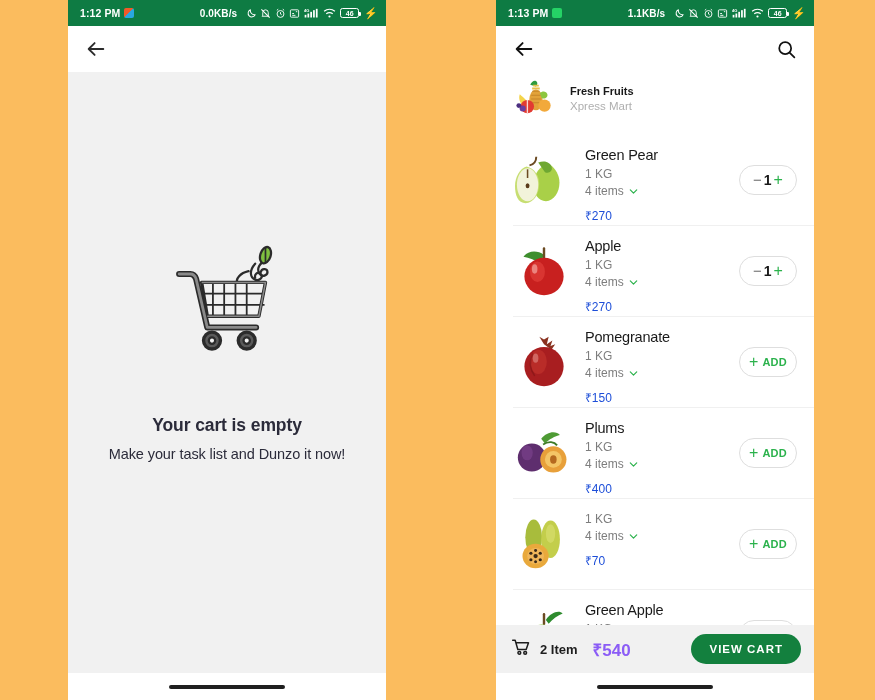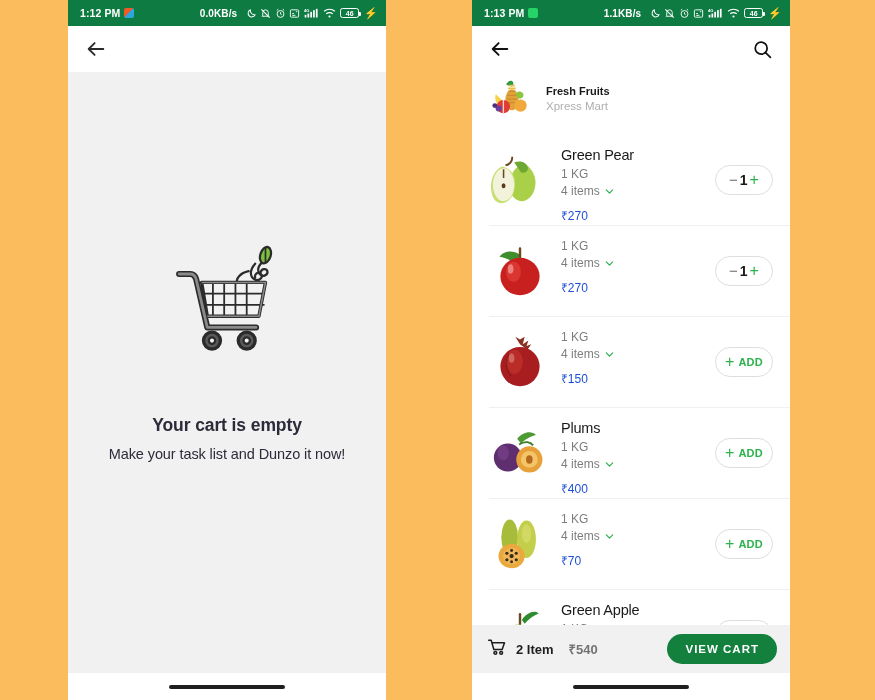--- a/index.html
+++ b/index.html
@@ -14,21 +14,21 @@
     position: absolute;
     top: 0;
     width: 318px;
     height: 700px;
     background: #ffffff;
     display: flex;
     flex-direction: column;
     overflow: hidden;
   }
   #phone-left  { left: 68px; }
-  #phone-right { left: 472px; }
+  #phone-right { left: 496px; }
 
   
   .statusbar {
     height: 26px;
     background: #0E7B43;
     color: #ffffff;
     display: flex;
     align-items: center;
     font-size: 10.5px;
     font-weight: bold;
@@ -191,21 +191,21 @@
   .cartbar {
     height: 48px;
     background: #F1F1F1;
     display: flex;
     align-items: center;
     padding: 0 13px 0 15px;
     flex: 0 0 auto;
     gap: 9px;
   }
   .cb-count { font-size: 13px; color: #1E1E1E; font-weight: bold; }
-  .cb-total { font-size: 13px; color: #737373; font-weight: bold; margin-left: 6px; }
+  .cb-total { font-size: 17px; color: #8b5cf6; font-weight: bold; margin-left: 6px; }
   .cb-spacer { flex: 1 1 auto; }
   .btn-viewcart {
     background: #13803E;
     color: #fff;
     font-size: 11.5px;
     font-weight: bold;
     letter-spacing: 1px;
     border-radius: 17px;
     padding: 9px 18px;
     cursor: pointer;
@@ -456,20 +456,21 @@
       <div class="pimg">
         <svg width="56" height="60" viewBox="0 0 60 62">
           <path d="M30 16c-8-6-18-4-22 2 6 1 13 4 18 7" fill="#3E8E2E"></path>
           <path d="M30 20V9" stroke="#6B4A22" stroke-width="2.6" stroke-linecap="round"></path>
           <ellipse cx="30" cy="39" rx="21" ry="20" fill="#C8201F"></ellipse>
           <ellipse cx="23" cy="34" rx="8" ry="11" fill="#E8473F" opacity=".55"></ellipse>
           <ellipse cx="20" cy="31" rx="3" ry="5" fill="#F6B9B2" opacity=".6"></ellipse>
         </svg>
       </div>
       <div class="pinfo">
+        <div class="pname">Apple</div>
         <div class="pqty">1 KG</div>
         <div class="pvar">
           <span>4 items</span>
           <svg width="11" height="11" viewBox="0 0 24 24">
               <path d="M5 8.5 12 15.5 19 8.5" fill="none" stroke="#2BB24C" stroke-width="2.6" stroke-linecap="round" stroke-linejoin="round"></path>
             </svg>
         </div>
         <div class="pprice">₹270</div>
       </div>
       <div class="pact">
@@ -485,20 +486,21 @@
       <div class="pimg">
         <svg width="56" height="60" viewBox="0 0 60 62">
           <path d="M30 14l-5-8 5 3 5-3-2 8 6-4-2 6 5-2-4 6z" fill="#8A3220"></path>
           <ellipse cx="30" cy="38" rx="21" ry="21" fill="#A81E20"></ellipse>
           <ellipse cx="24" cy="33" rx="9" ry="13" fill="#C4352F" opacity=".6"></ellipse>
           <path d="M18 24c-4 8-3 17 2 24" stroke="#7E1416" stroke-width="1.6" fill="none" opacity=".6"></path>
           <ellipse cx="21" cy="29" rx="3" ry="5" fill="#E8A09A" opacity=".5"></ellipse>
         </svg>
       </div>
       <div class="pinfo">
+        <div class="pname">Pomegranate</div>
         <div class="pqty">1 KG</div>
         <div class="pvar">
           <span>4 items</span>
           <svg width="11" height="11" viewBox="0 0 24 24">
               <path d="M5 8.5 12 15.5 19 8.5" fill="none" stroke="#2BB24C" stroke-width="2.6" stroke-linecap="round" stroke-linejoin="round"></path>
             </svg>
         </div>
         <div class="pprice">₹150</div>
       </div>
       <div class="pact">

